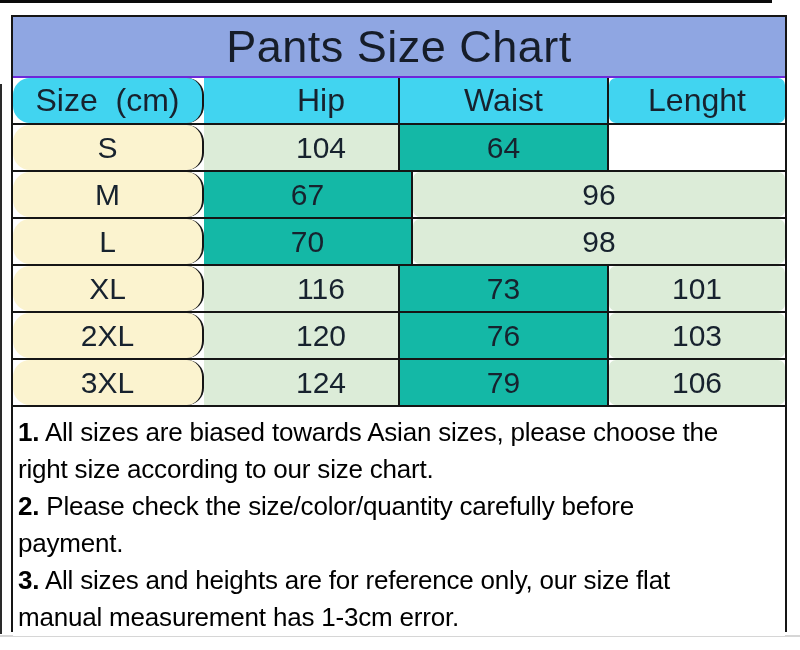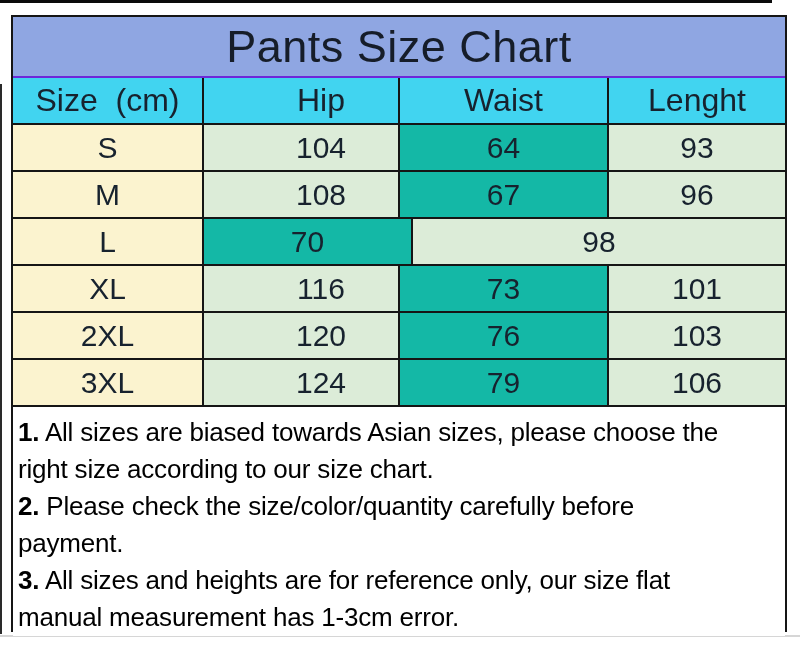--- a/index.html
+++ b/index.html
@@ -39,24 +39,24 @@
     box-sizing:border-box;
     border-bottom:2px solid #151515;
   }
   .cell{
     box-sizing:border-box;
     border-right:2px solid #151515;
     display:flex;align-items:center;justify-content:center;
     color:#17222e;
     overflow:hidden;
   }
-  .cell.w0{width:191px;}
+  .cell.w0{width:191px;border-radius:17px;}
   .cell.w1{width:196px;padding-left:40px;}
   .cell.w2{width:209px;}
-  .cell.w3{flex:1;border-right:none;}
+  .cell.w3{flex:1;border-right:none;border-radius:7px;}
   .header-row .cell{background:#41d4f0;font-size:32px;white-space:pre;}
   .data-row .cell{font-size:30px;}
   .data-row .c0{background:#fbf3cf;}
   .data-row .c1{background:#dcecd8;text-align:center;}
   .data-row .c2{background:#14b8a6;}
   .data-row .c3{background:#dcecd8;}
 
   .notes{
     box-sizing:border-box;
     padding:7px 2px 0 5px;
@@ -83,25 +83,23 @@
         <div class="cell w0">Size  (cm)</div>
         <div class="cell w1">Hip</div>
         <div class="cell w2">Waist</div>
         <div class="cell w3">Lenght</div>
       </div>
     <div id="data-rows">
         <div class="row data-row">
           <div class="cell w0 c0">S</div>
           <div class="cell w1 c1">104</div>
           <div class="cell w2 c2">64</div>
-          <div class="cell w3 c3">93</div>
         </div>
         <div class="row data-row">
           <div class="cell w0 c0">M</div>
-          <div class="cell w1 c1">108</div>
           <div class="cell w2 c2">67</div>
           <div class="cell w3 c3">96</div>
         </div>
         <div class="row data-row">
           <div class="cell w0 c0">L</div>
           <div class="cell w2 c2">70</div>
           <div class="cell w3 c3">98</div>
         </div>
         <div class="row data-row">
           <div class="cell w0 c0">XL</div>

